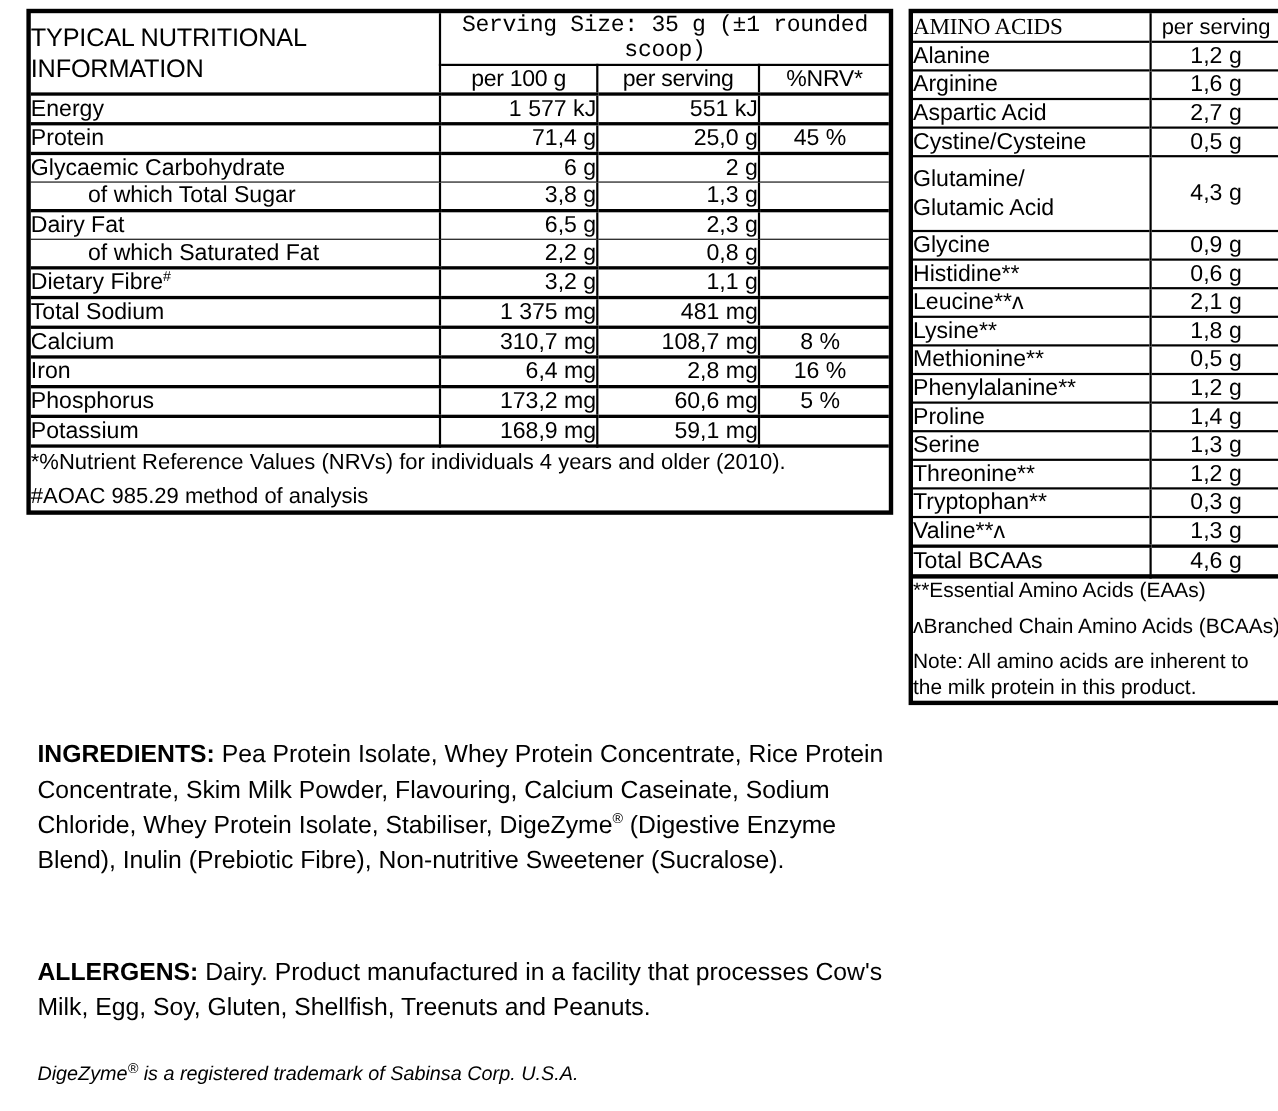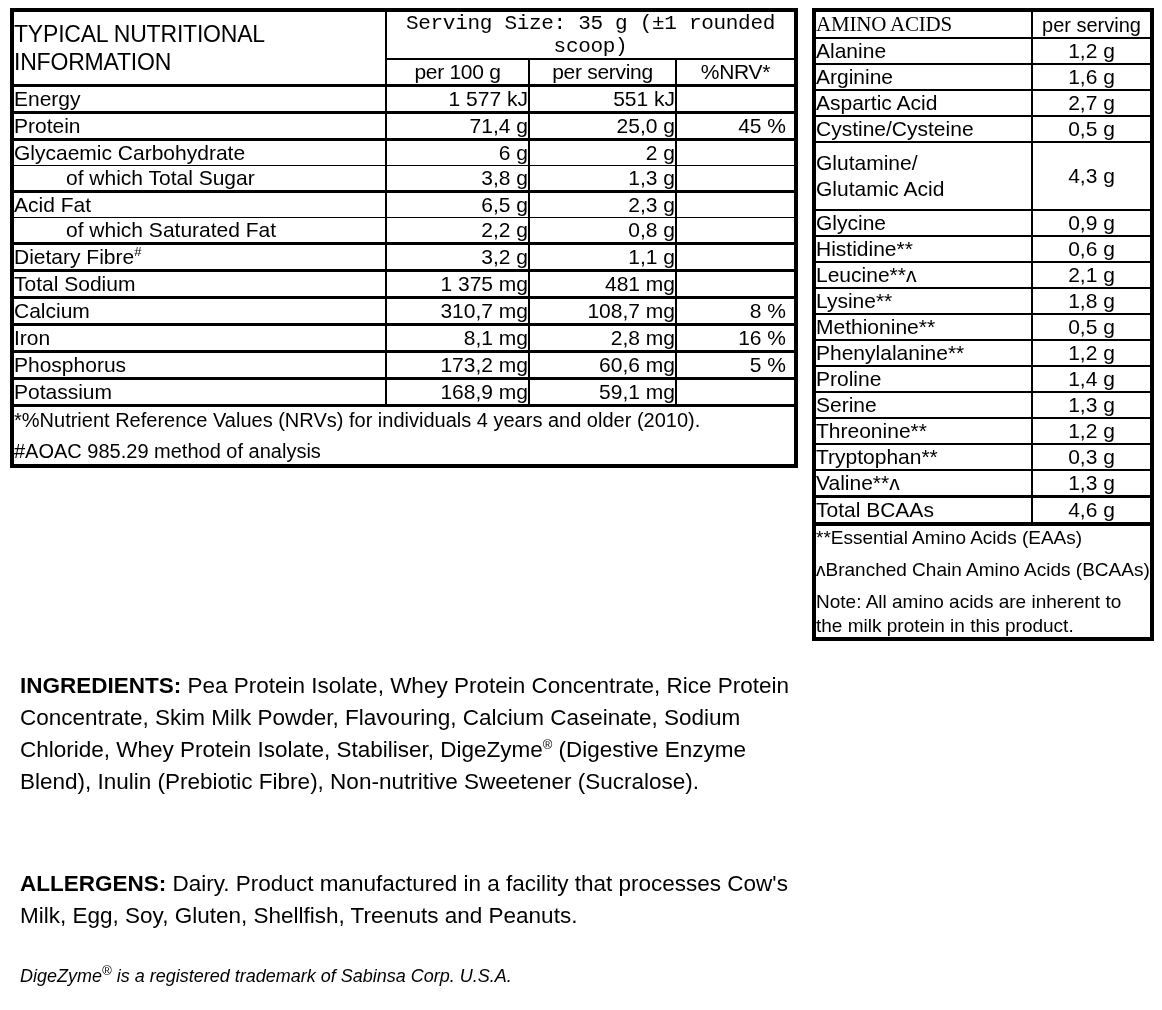--- a/index.html
+++ b/index.html
@@ -11,21 +11,21 @@
     width: 1162px;
     height: 1010px;
     font-family: "Liberation Sans", sans-serif;
     color: #000000;
     position: relative;
     overflow: hidden;
   }
 
   .page {
     position: absolute;
-    left: 2px; top: 0;
+    left: 16px; top: 0;
     width: 1039px;
     height: 1010px;
   }
 
   
   .left-col {
     position: absolute;
     left: 8px;
     top: 8px;
     width: 788px;
@@ -91,21 +91,21 @@
   }
   td.nm.indent { padding-left: 52px; }
   td.val {
     font-size: 21px;
     text-align: right;
     padding: 6px 16px 6px 8px;
     border-right: 2px solid #000;
     white-space: nowrap;
   }
   td.val.last { border-right: none; }
-  td.val.nrv { text-align: right; padding-right: 8px; }
+  td.val.nrv { text-align: center; padding-right: 8px; }
 
   sup.mark {
     font-size: 13px;
     vertical-align: super;
     line-height: 0;
   }
 
   .footnote-cell {
     border-top: 3px solid #000;
     padding: 12px 22px 14px 22px;
@@ -258,21 +258,21 @@
               <td class="val">2 g</td>
               <td class="val nrv last"></td>
             </tr>
             <tr class="rowline-thin">
               <td class="nm indent">of which Total Sugar</td>
               <td class="val">3,8 g</td>
               <td class="val">1,3 g</td>
               <td class="val nrv last"></td>
             </tr>
             <tr class="rowline-thick">
-              <td class="nm">Acid Fat</td>
+              <td class="nm">Dairy Fat</td>
               <td class="val">6,5 g</td>
               <td class="val">2,3 g</td>
               <td class="val nrv last"></td>
             </tr>
             <tr class="rowline-thin">
               <td class="nm indent">of which Saturated Fat</td>
               <td class="val">2,2 g</td>
               <td class="val">0,8 g</td>
               <td class="val nrv last"></td>
             </tr>
@@ -289,21 +289,21 @@
               <td class="val nrv last"></td>
             </tr>
             <tr class="rowline-thick">
               <td class="nm">Calcium</td>
               <td class="val">310,7 mg</td>
               <td class="val">108,7 mg</td>
               <td class="val nrv last">8 %</td>
             </tr>
             <tr class="rowline-thick">
               <td class="nm">Iron</td>
-              <td class="val">8,1 mg</td>
+              <td class="val">6,4 mg</td>
               <td class="val">2,8 mg</td>
               <td class="val nrv last">16 %</td>
             </tr>
             <tr class="rowline-thick">
               <td class="nm">Phosphorus</td>
               <td class="val">173,2 mg</td>
               <td class="val">60,6 mg</td>
               <td class="val nrv last">5 %</td>
             </tr>
             <tr class="rowline-thick">

